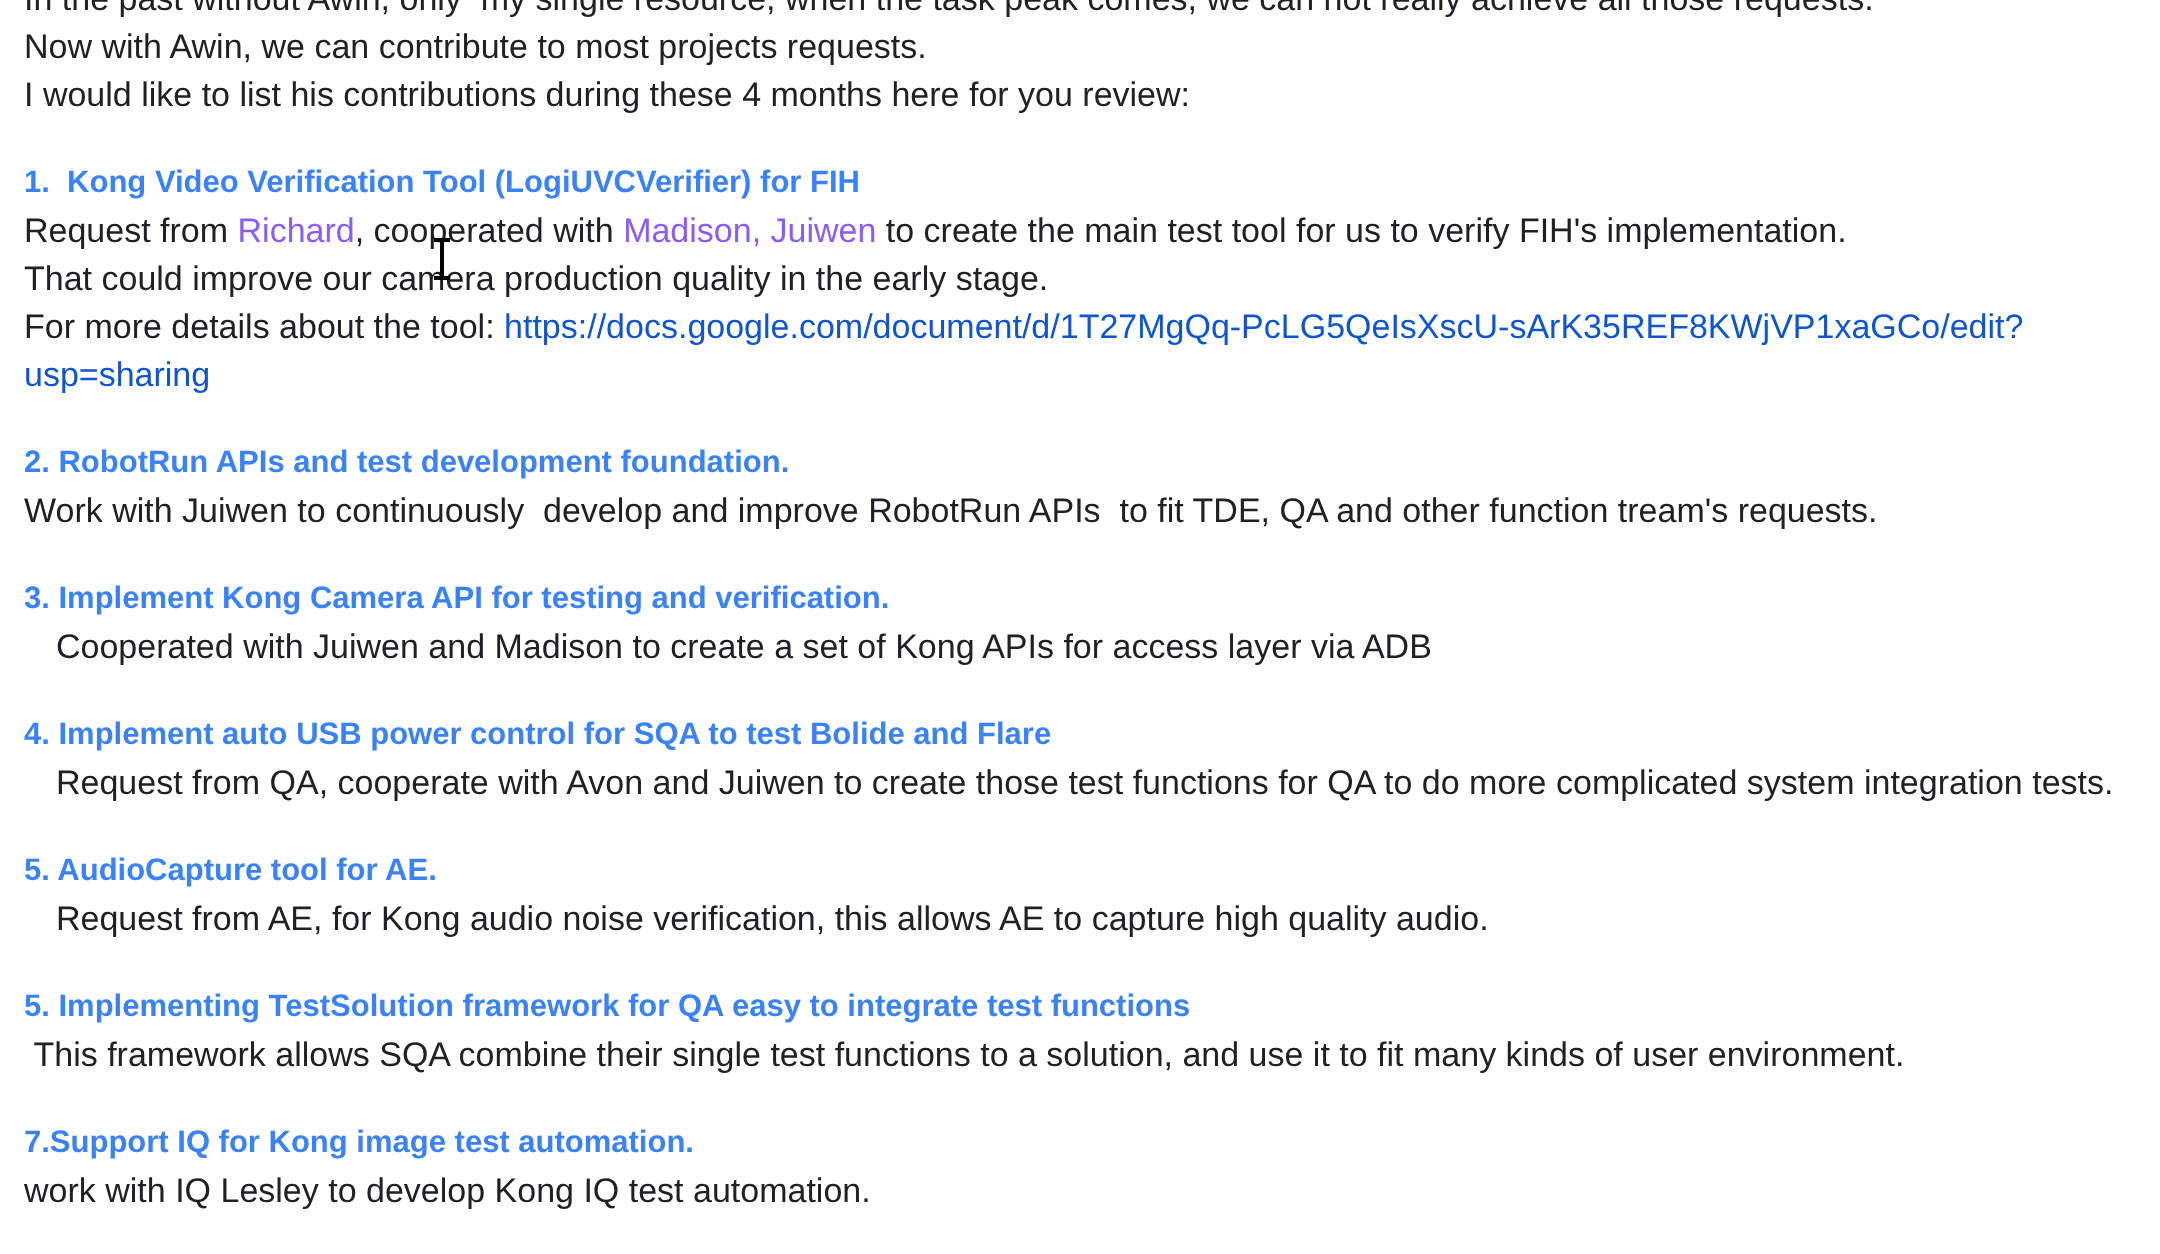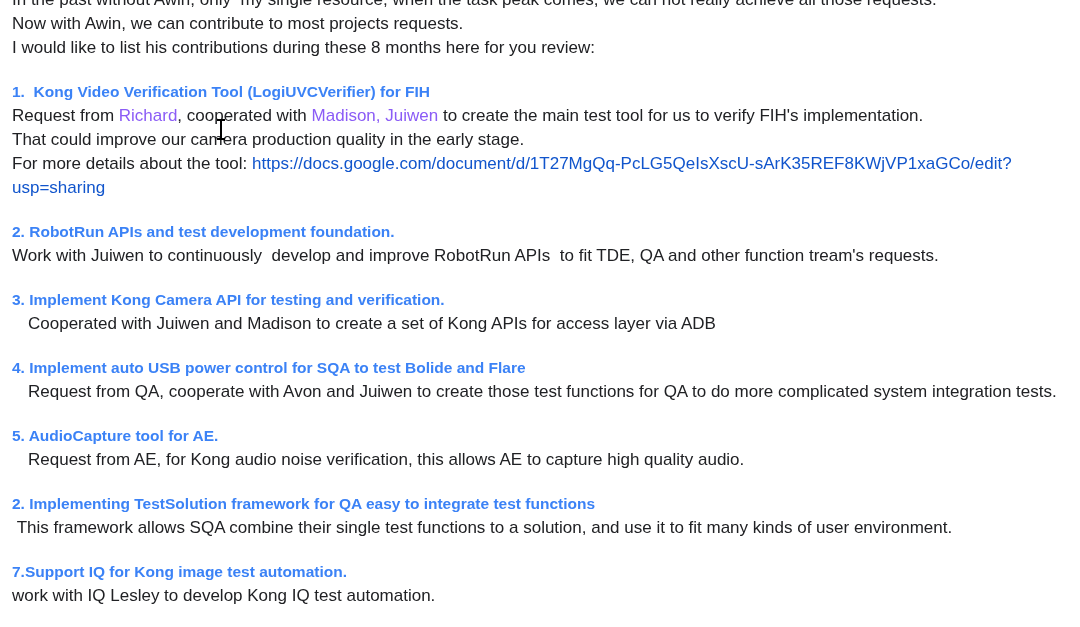--- a/index.html
+++ b/index.html
@@ -85,21 +85,21 @@
 <body>
 
 <div class="doc">
   <div class="body-wrap">
 
     <div class="clip-top">
       <p>In the past without Awin, only  my single resource, when the task peak comes, we can not really achieve all those requests.</p>
     </div>
 
     <p>Now with Awin, we can contribute to most projects requests.</p>
-    <p>I would like to list his contributions during these 8 months here for you review:</p>
+    <p>I would like to list his contributions during these 4 months here for you review:</p>
 
     <div class="spacer-20"></div>
 
     <p class="heading">1.  Kong Video Verification Tool (LogiUVCVerifier) for FIH</p>
     <p><span>Request from </span><span class="mention">Richard</span><span>, cooperated with </span><span class="mention">Madison, Juiwen</span><span> to create the main test tool for us to verify FIH's implementation.</span></p>
     <p>That could improve our camera production quality in the early stage.</p>
     <p><span>For more details about the tool: </span><span class="link">https://docs.google.com/document/d/1T27MgQq-PcLG5QeIsXscU-sArK35REF8KWjVP1xaGCo/edit?usp=sharing</span></p>
 
     <div class="spacer-20"></div>
 
@@ -116,21 +116,21 @@
     <p class="heading">4. Implement auto USB power control for SQA to test Bolide and Flare</p>
     <p class="indent-1">Request from QA, cooperate with Avon and Juiwen to create those test functions for QA to do more complicated system integration tests.</p>
 
     <div class="spacer-20"></div>
 
     <p class="heading">5. AudioCapture tool for AE.</p>
     <p class="indent-1">Request from AE, for Kong audio noise verification, this allows AE to capture high quality audio.</p>
 
     <div class="spacer-20"></div>
 
-    <p class="heading">2. Implementing TestSolution framework for QA easy to integrate test functions</p>
+    <p class="heading">5. Implementing TestSolution framework for QA easy to integrate test functions</p>
     <p> This framework allows SQA combine their single test functions to a solution, and use it to fit many kinds of user environment.</p>
 
     <div class="spacer-20"></div>
 
     <p class="heading">7.Support IQ for Kong image test automation.</p>
     <p>work with IQ Lesley to develop Kong IQ test automation.</p>
 
   </div>
 
   <div class="cursor"></div>

